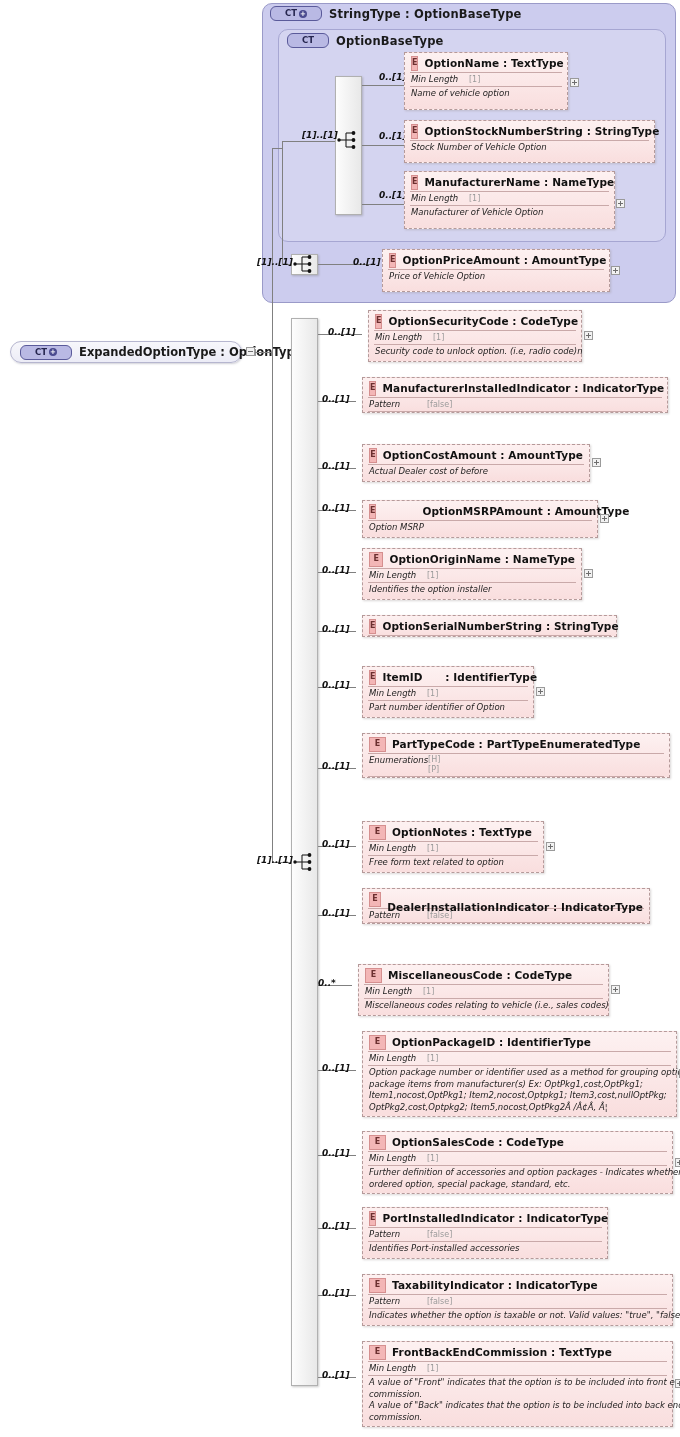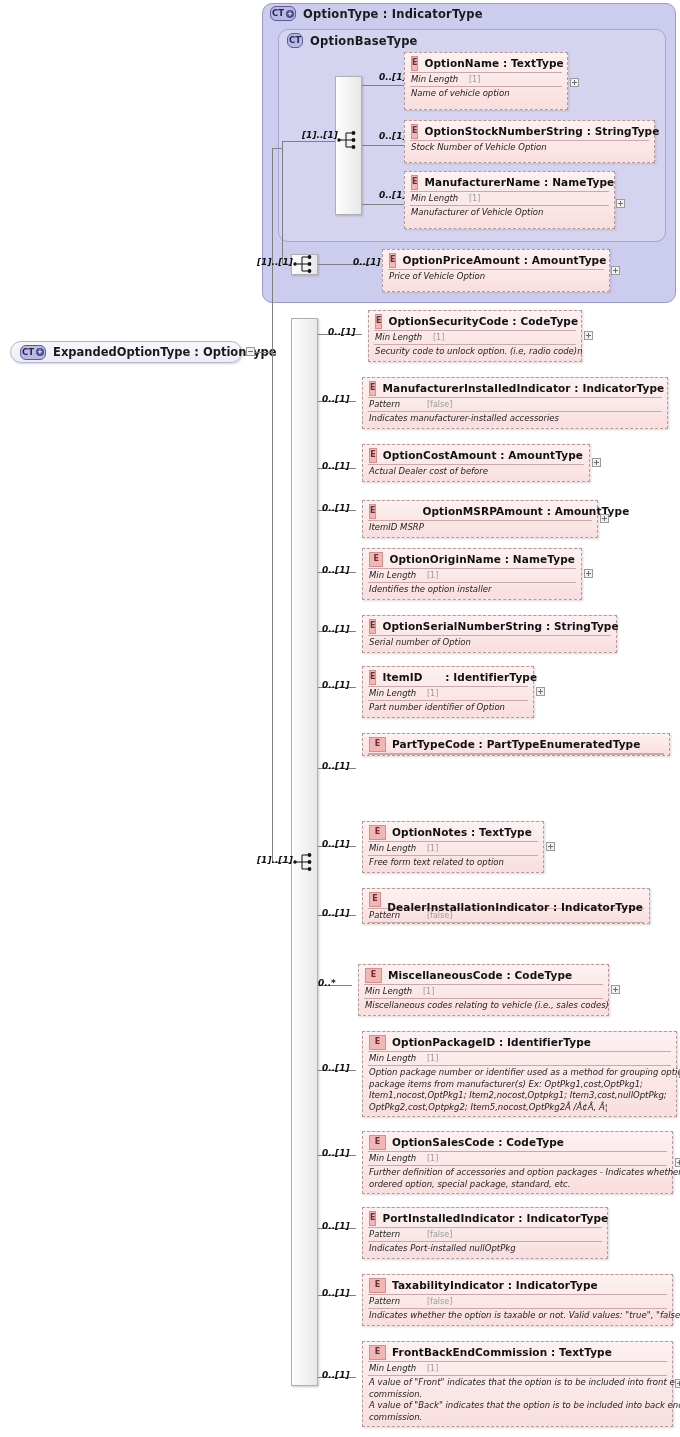--- a/index.html
+++ b/index.html
@@ -32,21 +32,21 @@
   }
   .ct-hdr{
     position:absolute;display:flex;align-items:center;gap:7px;
     white-space:nowrap;
   }
   .ct-hdr .ct-label{
     font-size:11.5px;font-weight:bold;color:#1a1a1a;letter-spacing:.2px;
   }
   .badge{
     display:inline-flex;align-items:center;justify-content:center;
-    height:13px;padding:0 1px;border:1px solid #5a5a9a;border-radius:6px;
+    height:13px;padding:0 14px;border:1px solid #5a5a9a;border-radius:6px;
     background:#b9b9e4;font-size:8.5px;font-weight:bold;color:#26264f;
     letter-spacing:0px;line-height:1;
   }
   .badge .plus{
     display:inline-block;width:8px;height:8px;margin-left:2px;border-radius:50%;
     background:#4a4a8f;color:#fff;font-size:7px;line-height:8px;text-align:center;
     font-weight:bold;
   }
 
   
@@ -126,21 +126,21 @@
 <body>
 
 <div class="canvas">
 
   <div class="ct-outer abs" style="left:262px;top:3px;width:414px;height:300px;"></div>
   <div class="ct-hdr" style="left:270px;top:6px;">
     <span class="badge">
         <span>CT</span>
         <span class="plus">+</span>
       </span>
-    <span class="ct-label">OptionType : IndicatorType</span>
+    <span class="ct-label">StringType : OptionBaseType</span>
   </div>
 
   <div class="ct-inner abs" style="left:278px;top:29px;width:388px;height:213px;"></div>
   <div class="ct-hdr" style="left:287px;top:33px;">
     <span class="badge">
         <span>CT</span>
       </span>
     <span class="ct-label">OptionBaseType</span>
   </div>
 
@@ -311,23 +311,20 @@
         <div class="etitle">
           <span class="ebadge">E</span>
           <span class="ename" style="white-space: pre;">ManufacturerInstalledIndicator : IndicatorType</span>
         </div>
         <div class="erule"></div>
         <div class="efacet">
           <span class="fname">Pattern</span>
           <span class="fval">[false]</span>
         </div>
         <div class="erule"></div>
-        <div class="edesc">
-          <div>Indicates manufacturer-installed accessories</div>
-        </div>
       </div>
       <div class="ln-h" style="left: 318px; top: 468px; width: 38px;"></div>
       <div class="occ" style="left: 322px; top: 461px;">0..[1]</div>
       <div class="elem grad" style="left: 362px; top: 444px; width: 228px;">
         <div class="etitle">
           <span class="ebadge">E</span>
           <span class="ename" style="white-space: pre;">OptionCostAmount : AmountType</span>
         </div>
         <div class="erule"></div>
         <div class="edesc">
@@ -337,21 +334,21 @@
       <div class="boxbtn plus" style="left: 592px; top: 458px;"></div>
       <div class="ln-h" style="left: 318px; top: 510px; width: 38px;"></div>
       <div class="occ" style="left: 322px; top: 503px;">0..[1]</div>
       <div class="elem grad" style="left: 362px; top: 500px; width: 236px;">
         <div class="etitle">
           <span class="ebadge">E</span>
           <span class="ename" style="white-space: pre; margin-left: 40px;">OptionMSRPAmount : AmountType</span>
         </div>
         <div class="erule"></div>
         <div class="edesc">
-          <div>ItemID MSRP</div>
+          <div>Option MSRP</div>
         </div>
       </div>
       <div class="boxbtn plus" style="left: 600px; top: 514px;"></div>
       <div class="ln-h" style="left: 318px; top: 572px; width: 38px;"></div>
       <div class="occ" style="left: 322px; top: 565px;">0..[1]</div>
       <div class="elem grad" style="left: 362px; top: 548px; width: 220px;">
         <div class="etitle">
           <span class="ebadge">E</span>
           <span class="ename" style="white-space: pre;">OptionOriginName : NameType</span>
         </div>
@@ -367,23 +364,20 @@
       </div>
       <div class="boxbtn plus" style="left: 584px; top: 569px;"></div>
       <div class="ln-h" style="left: 318px; top: 631px; width: 38px;"></div>
       <div class="occ" style="left: 322px; top: 624px;">0..[1]</div>
       <div class="elem grad" style="left: 362px; top: 615px; width: 255px;">
         <div class="etitle">
           <span class="ebadge">E</span>
           <span class="ename" style="white-space: pre;">OptionSerialNumberString : StringType</span>
         </div>
         <div class="erule"></div>
-        <div class="edesc">
-          <div>Serial number of Option</div>
-        </div>
       </div>
       <div class="ln-h" style="left: 318px; top: 687px; width: 38px;"></div>
       <div class="occ" style="left: 322px; top: 680px;">0..[1]</div>
       <div class="elem grad" style="left: 362px; top: 666px; width: 172px;">
         <div class="etitle">
           <span class="ebadge">E</span>
           <span class="ename" style="white-space: pre;">ItemID      : IdentifierType</span>
         </div>
         <div class="erule"></div>
         <div class="efacet">
@@ -397,20 +391,27 @@
       </div>
       <div class="boxbtn plus" style="left: 536px; top: 687px;"></div>
       <div class="ln-h" style="left: 318px; top: 768px; width: 38px;"></div>
       <div class="occ" style="left: 322px; top: 761px;">0..[1]</div>
       <div class="elem grad" style="left: 362px; top: 733px; width: 308px;">
         <div class="etitle">
           <span class="ebadge">E</span>
           <span class="ename" style="white-space: pre;">PartTypeCode : PartTypeEnumeratedType</span>
         </div>
         <div class="erule"></div>
+        <div class="efacet">
+          <span class="fname">Enumerations</span>
+          <span class="fvals">
+            <span>[H]</span>
+            <span>[P]</span>
+          </span>
+        </div>
         <div class="erule"></div>
       </div>
       <div class="ln-h" style="left: 318px; top: 846px; width: 38px;"></div>
       <div class="occ" style="left: 322px; top: 839px;">0..[1]</div>
       <div class="elem grad" style="left: 362px; top: 821px; width: 182px;">
         <div class="etitle">
           <span class="ebadge">E</span>
           <span class="ename" style="white-space: pre;">OptionNotes : TextType</span>
         </div>
         <div class="erule"></div>
@@ -503,21 +504,21 @@
           <span class="ebadge">E</span>
           <span class="ename" style="white-space: pre;">PortInstalledIndicator : IndicatorType</span>
         </div>
         <div class="erule"></div>
         <div class="efacet">
           <span class="fname">Pattern</span>
           <span class="fval">[false]</span>
         </div>
         <div class="erule"></div>
         <div class="edesc">
-          <div>Indicates Port-installed nullOptPkg</div>
+          <div>Identifies Port-installed accessories</div>
         </div>
       </div>
       <div class="ln-h" style="left: 318px; top: 1295px; width: 38px;"></div>
       <div class="occ" style="left: 322px; top: 1288px;">0..[1]</div>
       <div class="elem grad" style="left: 362px; top: 1274px; width: 311px;">
         <div class="etitle">
           <span class="ebadge">E</span>
           <span class="ename" style="white-space: pre;">TaxabilityIndicator : IndicatorType</span>
         </div>
         <div class="erule"></div>

